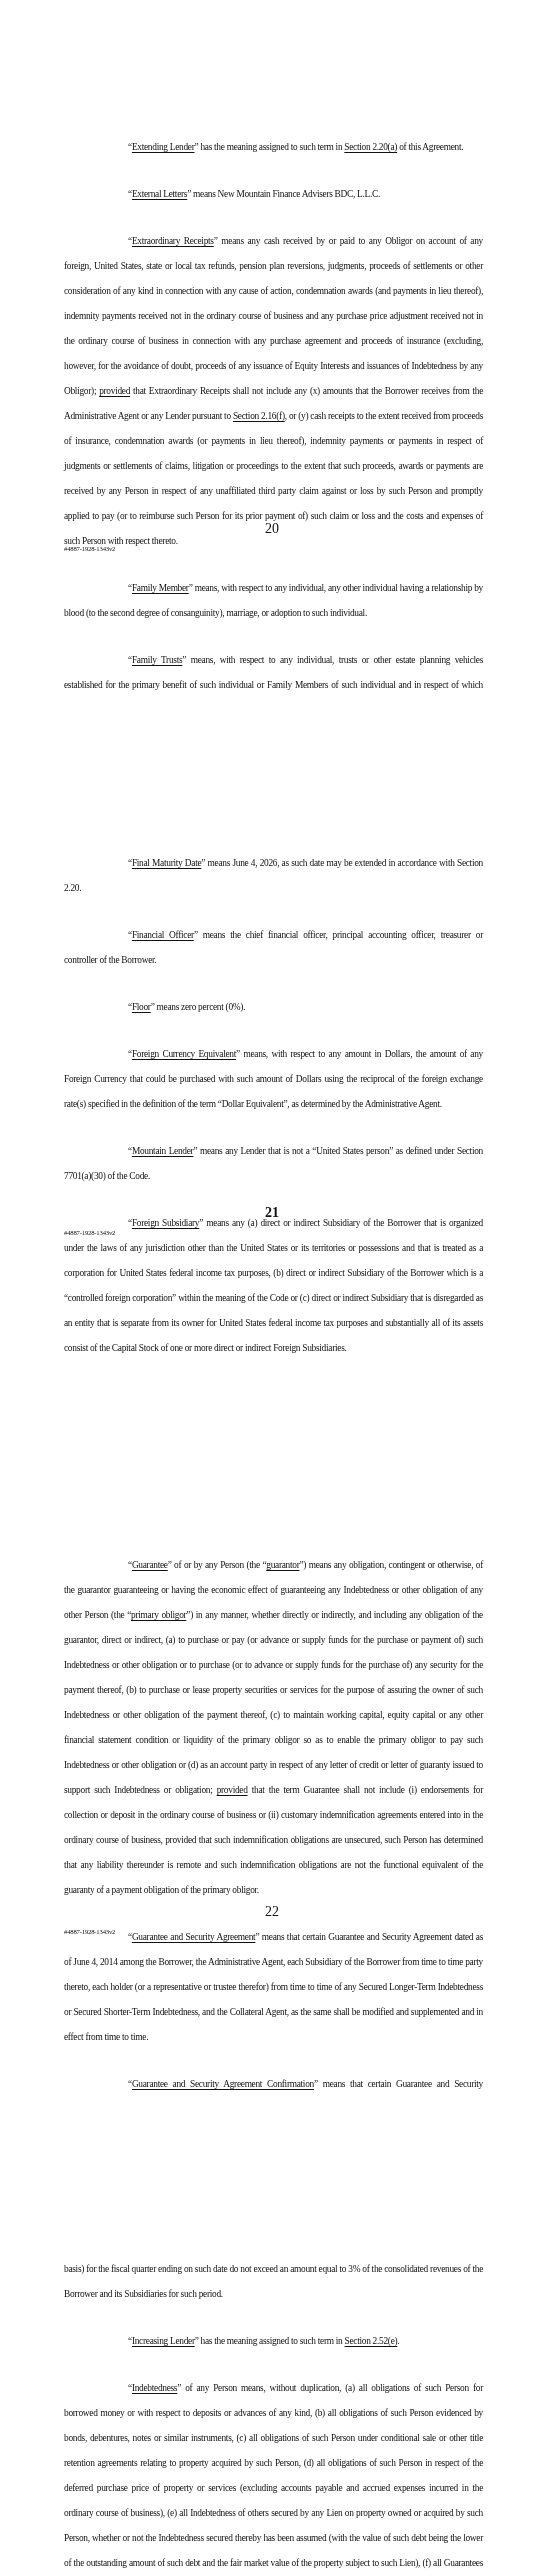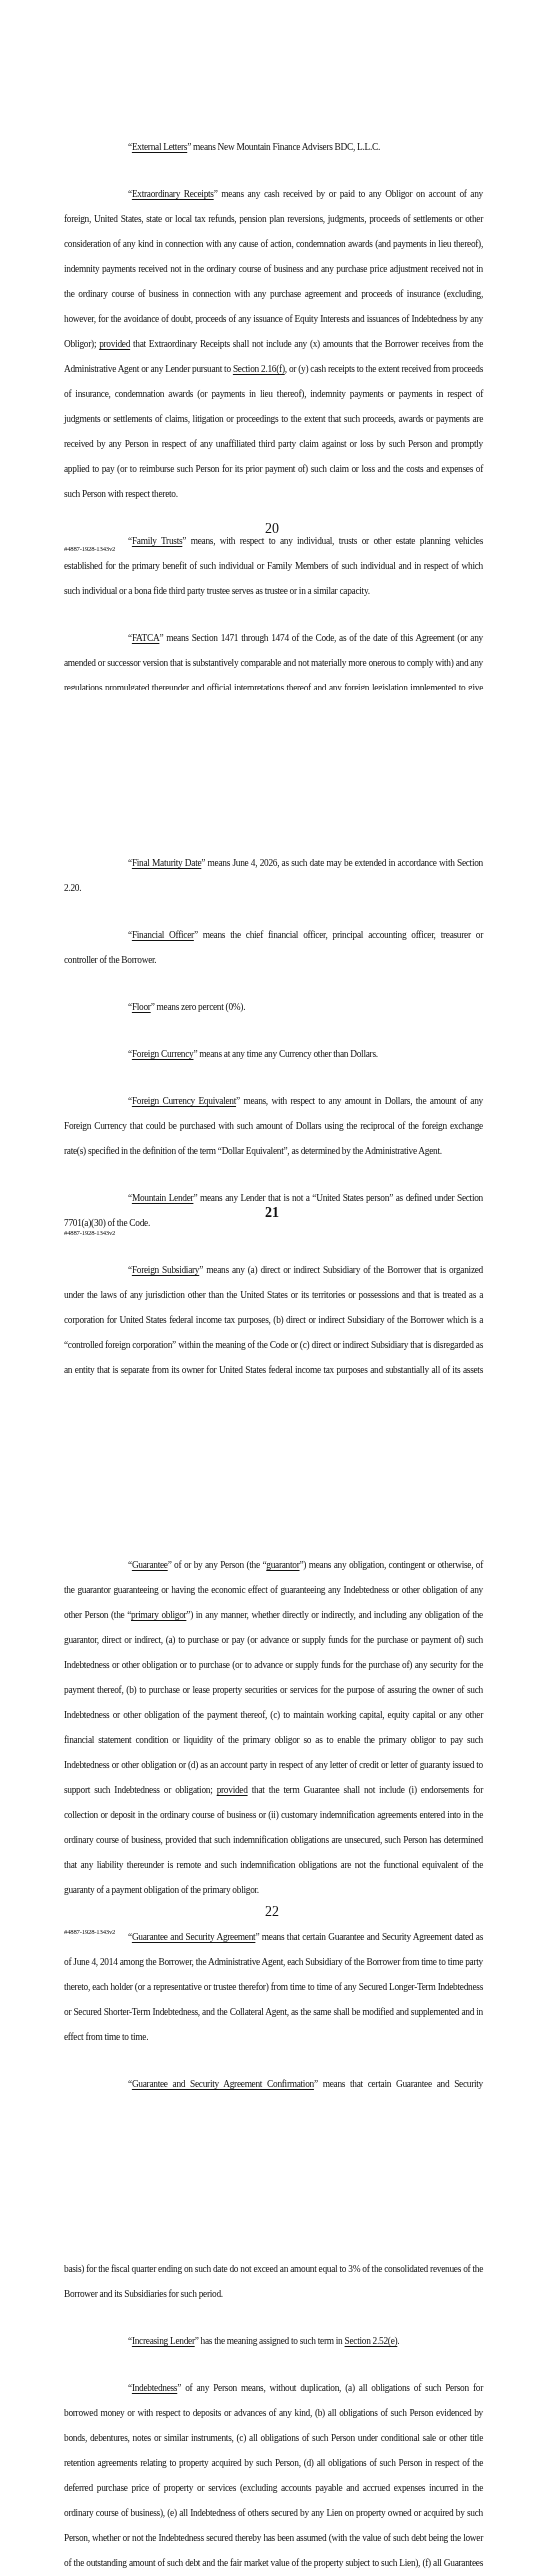--- a/index.html
+++ b/index.html
@@ -47,36 +47,37 @@
   #page-21 { padding-top: 161px; height: 699px; }
   #page-22 { padding-top: 164px; height: 701px; }
   #page-23 { padding-top: 167px; height: 723px; }
 </style>
 </head>
 <body>
 
 <div id="document">
   <section class="page" id="page-20">
     <div class="body-text">
+        <p class="para indent"><span>“</span><span class="u">Extending Lender</span><span>” has the meaning assigned to such term in </span><span class="u">Section 2.20(a)</span><span> of this Agreement.</span></p>
         <p class="para indent"><span>“</span><span class="u">External Letters</span><span>” means New Mountain Finance Advisers BDC, L.L.C.</span></p>
         <p class="para indent"><span>“</span><span class="u">Extraordinary Receipts</span><span>” means any cash received by or paid to any Obligor on account of any foreign, United States, state or local tax refunds, pension plan reversions, judgments, proceeds of settlements or other consideration of any kind in connection with any cause of action, condemnation awards (and payments in lieu thereof), indemnity payments received not in the ordinary course of business and any purchase price adjustment received not in the ordinary course of business in connection with any purchase agreement and proceeds of insurance (excluding, however, for the avoidance of doubt, proceeds of any issuance of Equity Interests and issuances of Indebtedness by any Obligor); </span><span class="u">provided</span><span> that Extraordinary Receipts shall not include any (x) amounts that the Borrower receives from the Administrative Agent or any Lender pursuant to </span><span class="u">Section 2.16(f)</span><span>, or (y) cash receipts to the extent received from proceeds of insurance, condemnation awards (or payments in lieu thereof), indemnity payments or payments in respect of judgments or settlements of claims, litigation or proceedings to the extent that such proceeds, awards or payments  are received by any Person in respect of any unaffiliated third party claim against or loss by such Person and promptly applied to pay (or to reimburse such Person for its prior payment of) such claim or loss and the costs and expenses of such Person with respect thereto.</span></p>
+        <p class="para indent"><span>“</span><span class="u">Family Member</span><span>” means, with respect to any individual, any other individual having a relationship by blood (to the second degree of consanguinity), marriage, or adoption to such individual.</span></p>
         <p class="para indent"><span>“</span><span class="u">Family Trusts</span><span>” means, with respect to any individual, trusts or other estate planning vehicles established for the primary benefit of such individual or Family Members of such individual and in respect of which such individual or a bona fide third party trustee serves as trustee or in a similar capacity.</span></p>
         <p class="para indent"><span>“</span><span class="u">FATCA</span><span>” means Section 1471 through 1474 of the Code, as of the date of this Agreement (or any amended or successor version that is substantively comparable and not materially more onerous to comply with) and any regulations promulgated thereunder and official interpretations thereof and any foreign legislation implemented to give effect to any intergovernmental agreements entered into thereunder and any agreements entered into pursuant to Section 1471(b)(1) of the Code.</span></p>
         <p class="para indent"><span>“</span><span class="u">Federal Funds Effective Rate</span><span>” means, for any day, the weighted average (rounded upwards, if necessary, to the next 1/100 of 1%) of the rates on overnight Federal funds transactions with members of the Federal Reserve System arranged by Federal funds brokers, as published on the next succeeding Business Day by the Federal Reserve Bank of New York, or, if such rate is not so published for any day that is a Business Day, the average (rounded upwards, if necessary, to the next 1/100 of 1%) of the quotations for such day for such transactions received by the Administrative Agent from three Federal funds brokers of recognized standing selected by it.</span></p>
         <p class="para indent"><span>“</span><span class="u">Federal Reserve Bank of New York’s Website</span><span>” means the website of the Federal Reserve Bank of New York at http://www.newyorkfed.org, or any successor source.</span></p>
       </div>
     <div class="page-number">20</div>
     <div class="doc-id">#4887-1928-1343v2</div>
   </section>
   <section class="page" id="page-21">
     <div class="body-text">
         <p class="para indent"><span>“</span><span class="u">Final Maturity Date</span><span>” means June 4, 2026, as such date may be extended in accordance with Section 2.20.</span></p>
         <p class="para indent"><span>“</span><span class="u">Financial Officer</span><span>” means the chief financial officer, principal accounting officer, treasurer or controller of the Borrower.</span></p>
         <p class="para indent"><span>“</span><span class="u">Floor</span><span>” means zero percent (0%).</span></p>
-        <p class="para indent"><span>“</span><span class="u">Foreign Currency</span><span>” means at any time any Currency other than Dollars.</span></p>
         <p class="para indent"><span>“</span><span class="u">Foreign Currency Equivalent</span><span>” means, with respect to any amount in Dollars, the amount of any Foreign Currency that could be purchased with such amount of Dollars using the reciprocal of the foreign exchange rate(s) specified in the definition of the term “Dollar Equivalent”, as determined by the Administrative Agent.</span></p>
         <p class="para indent"><span>“</span><span class="u">Mountain Lender</span><span>” means any Lender that is not a “United States person” as defined under Section 7701(a)(30) of the Code.</span></p>
         <p class="para indent"><span>“</span><span class="u">Foreign Subsidiary</span><span>” means any (a) direct or indirect Subsidiary of the Borrower that is organized under the laws of any jurisdiction other than the United States or its territories or possessions and that is treated as a corporation for United States federal income tax purposes, (b) direct or indirect Subsidiary of the Borrower which is a “controlled foreign corporation” within the meaning of the Code or (c) direct or indirect Subsidiary that is disregarded as an entity that is separate from its owner for United States federal income tax purposes and substantially all of its assets consist of the Capital Stock of one or more direct or indirect Foreign Subsidiaries.</span></p>
         <p class="para indent"><span>“</span><span class="u">Fronting Exposure</span><span>” means, at any time there is a Defaulting Lender, with respect to any Issuing Bank, such Defaulting Lender’s (a) Applicable Dollar Percentage of the outstanding Dollar LC Exposure and (b) Applicable Multicurrency Percentage of the outstanding Multicurrency LC Exposure, in each case with respect to Letters of Credit issued by such Issuing Bank other than Dollar LC Exposure or Multicurrency LC Exposure, as the case may be, as to which such Defaulting Lender’s participation obligation has been reallocated to other Lenders or Cash Collateralized in accordance with the terms hereof.</span></p>
         <p class="para indent"><span>“</span><span class="u">GAAP</span><span>” means generally accepted accounting principles in the United States of America.</span></p>
         <p class="para indent"><span>“</span><span class="u">GBP</span><span>”, “</span><span class="u">£</span><span>” and “</span><span class="u">English Pounds Sterling</span><span>” denote the lawful currency of the United Kingdom.</span></p>
         <p class="para indent"><span>“</span><span class="u">Governmental Authority</span><span>” means the government of the United States of America, or of any other nation, or any political subdivision thereof, whether state or local, and any agency, authority, instrumentality, regulatory body, court, central bank or other entity exercising executive, legislative, judicial, taxing, regulatory or administrative powers or functions of or pertaining to government.</span></p>
       </div>
     <div class="page-number">21</div>
     <div class="doc-id">#4887-1928-1343v2</div>

